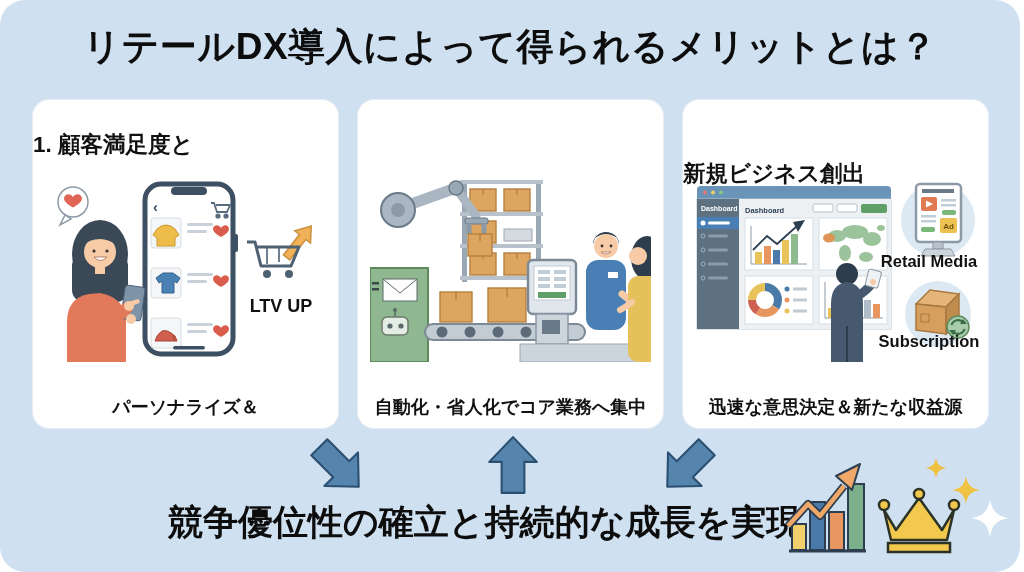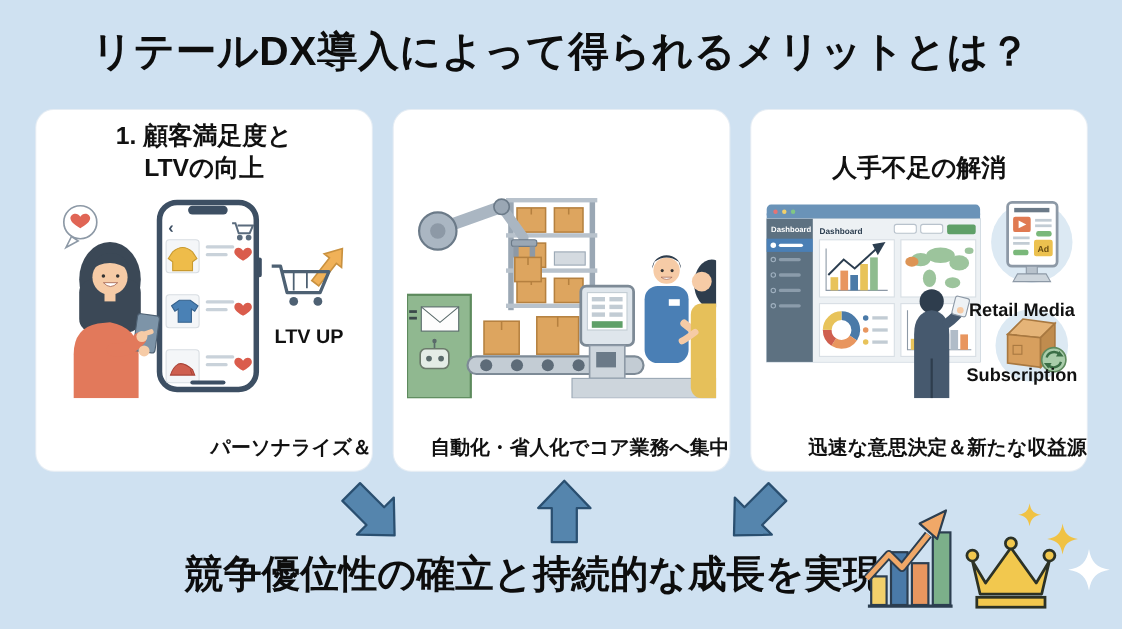--- a/index.html
+++ b/index.html
@@ -1,53 +1,52 @@
 <!DOCTYPE html>
 <html><head>
 <meta charset="utf-8">
 <style>
   * { margin:0; padding:0; box-sizing:border-box; }
   html,body { width:1024px; height:572px; }
   body { font-family:"Liberation Sans","DejaVu Sans",sans-serif; }
-  .canvas { position:relative; width:1020px; height:572px; background:#cfe1f1; overflow:hidden; }
+  .canvas { position:relative; width:1020px; height:572px; background:#cfe1f1; overflow:hidden;border-radius:25px; }
   .title { position:absolute; top:22px; left:0; width:100%; text-align:center;
            font-size:37px; font-weight:bold; color:#0d0d0d; letter-spacing:0.5px; }
   .card { position:absolute; top:100px; width:305px; height:328px; background:#ffffff;
           border-radius:16px; box-shadow:0 0 0 1px #e6edf4; overflow:hidden; }
   .card1 { left:33px; } .card2 { left:358px; } .card3 { left:683px; }
-  .card-heading { margin-top:10px; text-align:center; font-size:22.5px; line-height:1.28;
+  .card-heading { margin-top:31px; text-align:left; font-size:22.5px; line-height:1.28;
                   color:#111; font-weight:bold; }
   .illus { position:absolute; left:12px; top:76px; width:281px; height:186px; }
-  .caption { position:absolute; bottom:9px; left:0; width:100%; text-align:right;
+  .caption { position:absolute; bottom:9px; left:0; width:100%; text-align:center;
              font-size:18px; font-weight:bold; color:#111; line-height:1.3; }
   .arrow { position:absolute; width:62px; height:62px; }
   .arrow-left   { left:308px; top:436px; }
   .arrow-middle { left:482px; top:434px; }
   .arrow-right  { left:656px; top:436px; }
   .footer-message { position:absolute; left:168px; top:499px; width:634px; text-align:center;
                     font-size:35px; font-weight:bold; color:#0d0d0d; white-space:nowrap; }
   .growth-chart { position:absolute; left:786px; top:462px; }
   .crown        { position:absolute; left:874px; top:486px; }
   .sparkles     { position:absolute; left:918px; top:452px; }
   .side-label { position:absolute; left:178px; width:112px; text-align:center;
                 font-size:16.5px; font-weight:bold; color:#111; white-space:nowrap; }
-  .label-retail-media { top:97px; }
+  .label-retail-media { top:76px; }
   .label-subscription { top:156px; }
 </style>
 </head>
 <body>
 
 <div class="canvas">
 
   <div class="title">リテールDX導入によって得られるメリットとは？</div>
 
   <section class="card card1">
     <h2 class="card-heading">
       <span>1. 顧客満足度と</span><br>
-      <span>LTVの向上</span>
     </h2>
     <svg class="illus" viewBox="0 0 281 186">
 
       <g>
         <rect x="100" y="8" width="88" height="170" rx="16" fill="#ffffff" stroke="#3d4f63" stroke-width="5"></rect>
         <rect x="126" y="11" width="36" height="8" rx="4" fill="#3d4f63"></rect>
         <rect x="189" y="58" width="4" height="18" rx="2" fill="#3d4f63"></rect>
         <text x="108" y="36" font-size="15" fill="#3d4f63" font-weight="bold">‹</text>
         <g stroke="#5a6b7d" stroke-width="1.8" fill="none">
           <path d="M166,27 h3 l3,9 h10 l3,-7 h-14"></path>
@@ -219,21 +218,21 @@
       </g>
     </svg>
     <p class="caption">
       <span>自動化・省人化でコア業務へ集中</span>
     </p>
   </section>
 
   <section class="card card3">
     <h2 class="card-heading">
       <br>
-      <span>人手不足の解消</span>
+      <span>新規ビジネス創出</span>
     </h2>
     <div class="illus">
       <svg width="281" height="186" viewBox="0 0 281 186">
 
         <g>
           <rect x="2" y="10" width="194" height="13" rx="4" fill="#6a93b8"></rect>
           <rect x="2" y="18" width="194" height="5" fill="#6a93b8"></rect>
           <circle cx="10" cy="16.5" r="2" fill="#e57373"></circle>
             <circle cx="18" cy="16.5" r="2" fill="#f2d06b"></circle>
             <circle cx="26" cy="16.5" r="2" fill="#81c784"></circle>

